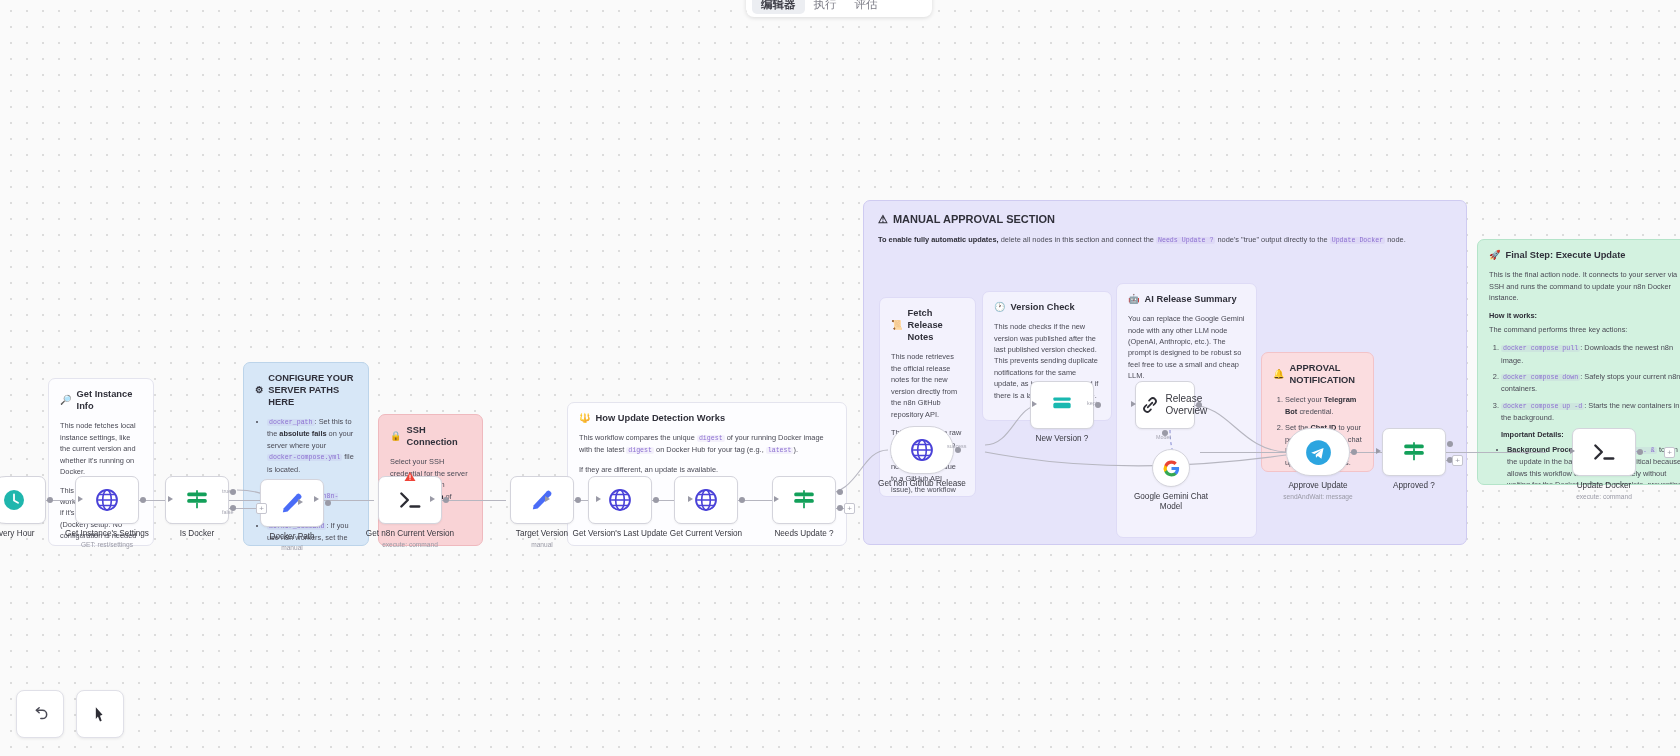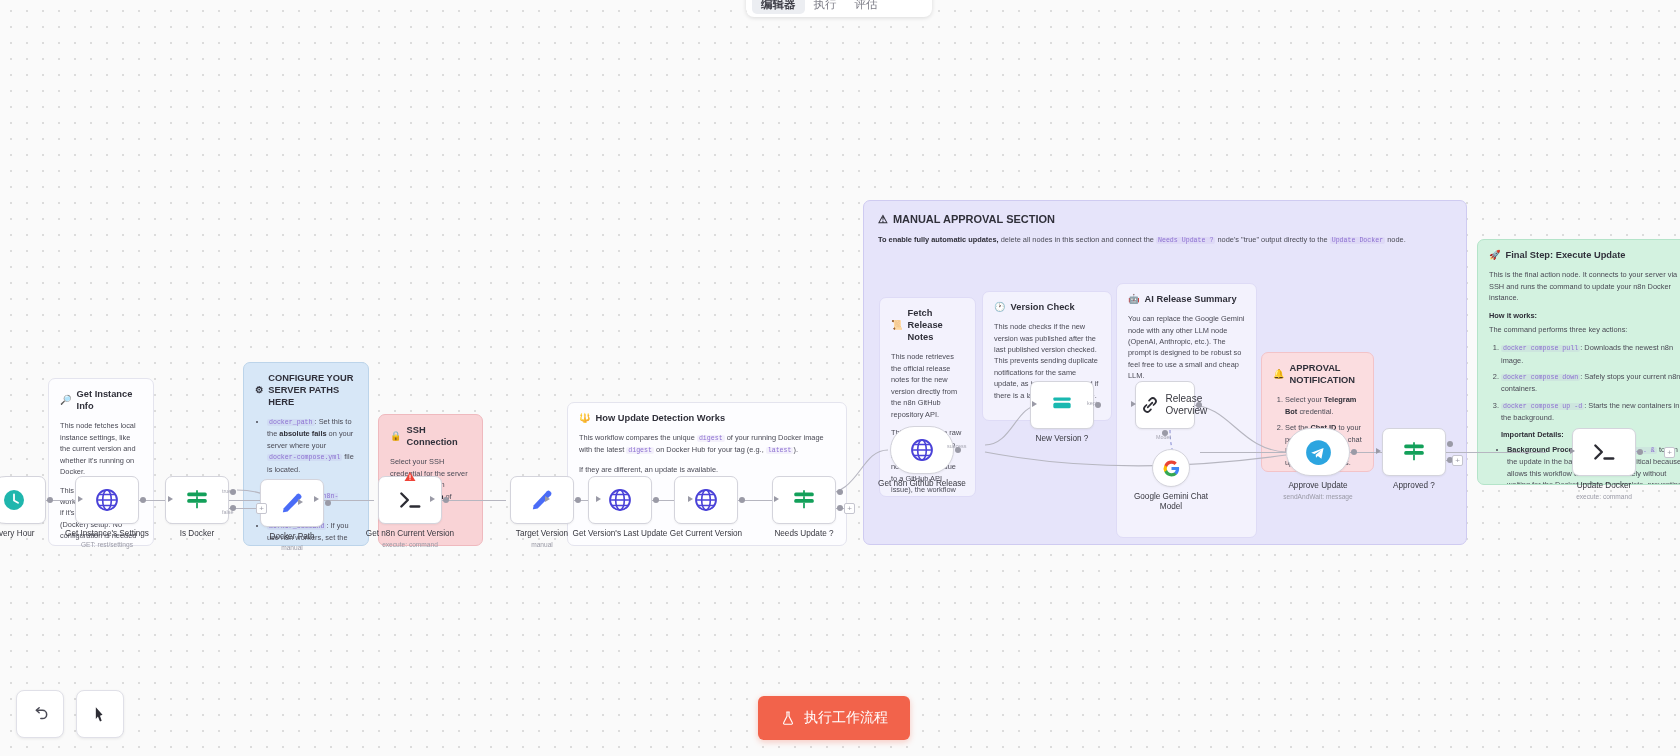--- a/index.html
+++ b/index.html
@@ -489,20 +489,14 @@
       <path d="M8.5 7.5H15a5 5 0 0 1 0 10h-2" stroke="#4a4a55" stroke-width="1.8" fill="none" stroke-linecap="round"></path>
       <path d="M11 4.5L7.5 7.5 11 10.5" stroke="#4a4a55" stroke-width="1.8" fill="none" stroke-linecap="round" stroke-linejoin="round"></path>
     </svg>
   </div>
   <div class="ctrlbtn" style="left:76px; top:690px;">
     <svg width="20" height="20" viewBox="0 0 24 24">
       <path d="M7 4l8 9-3 1 2 6-2 1-2.5-6L7 18z" fill="#2c2c34"></path>
     </svg>
   </div>
 
-  <button id="execbtn">
-    <svg width="16" height="16" viewBox="0 0 24 24">
-      <path d="M10 3h4M10.5 3v6.5L5.5 19a1.6 1.6 0 0 0 1.4 2.4h10.2A1.6 1.6 0 0 0 18.5 19l-5-9.5V3" stroke="#fff" stroke-width="1.7" fill="none" stroke-linecap="round" stroke-linejoin="round"></path>
-    </svg>
-    <span>执行工作流程</span>
-  </button>
 
 </div>
 
 </body></html>

